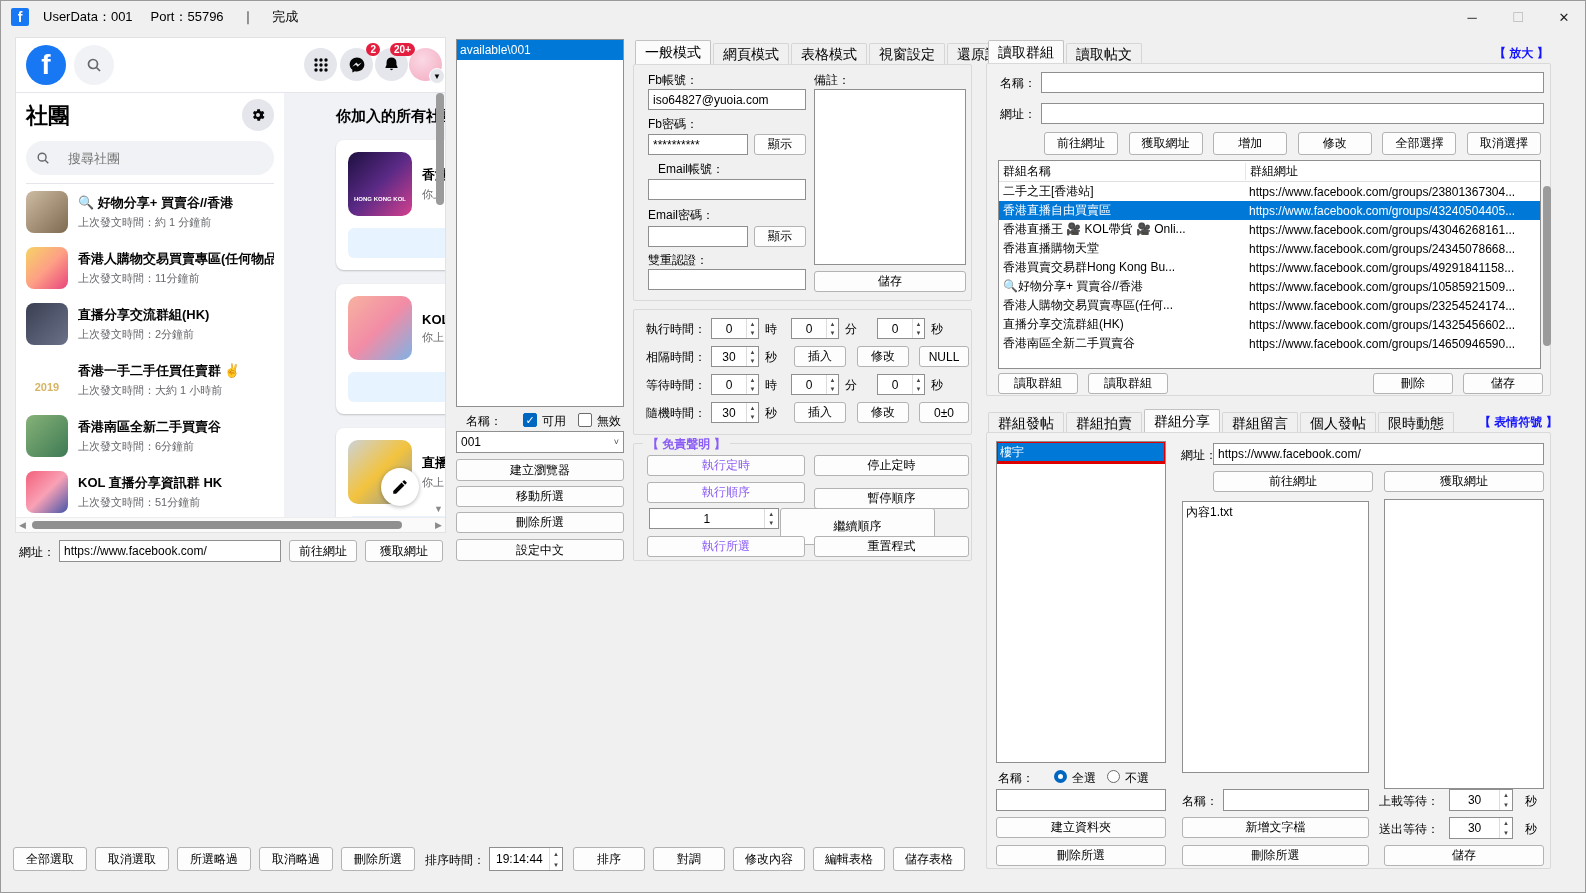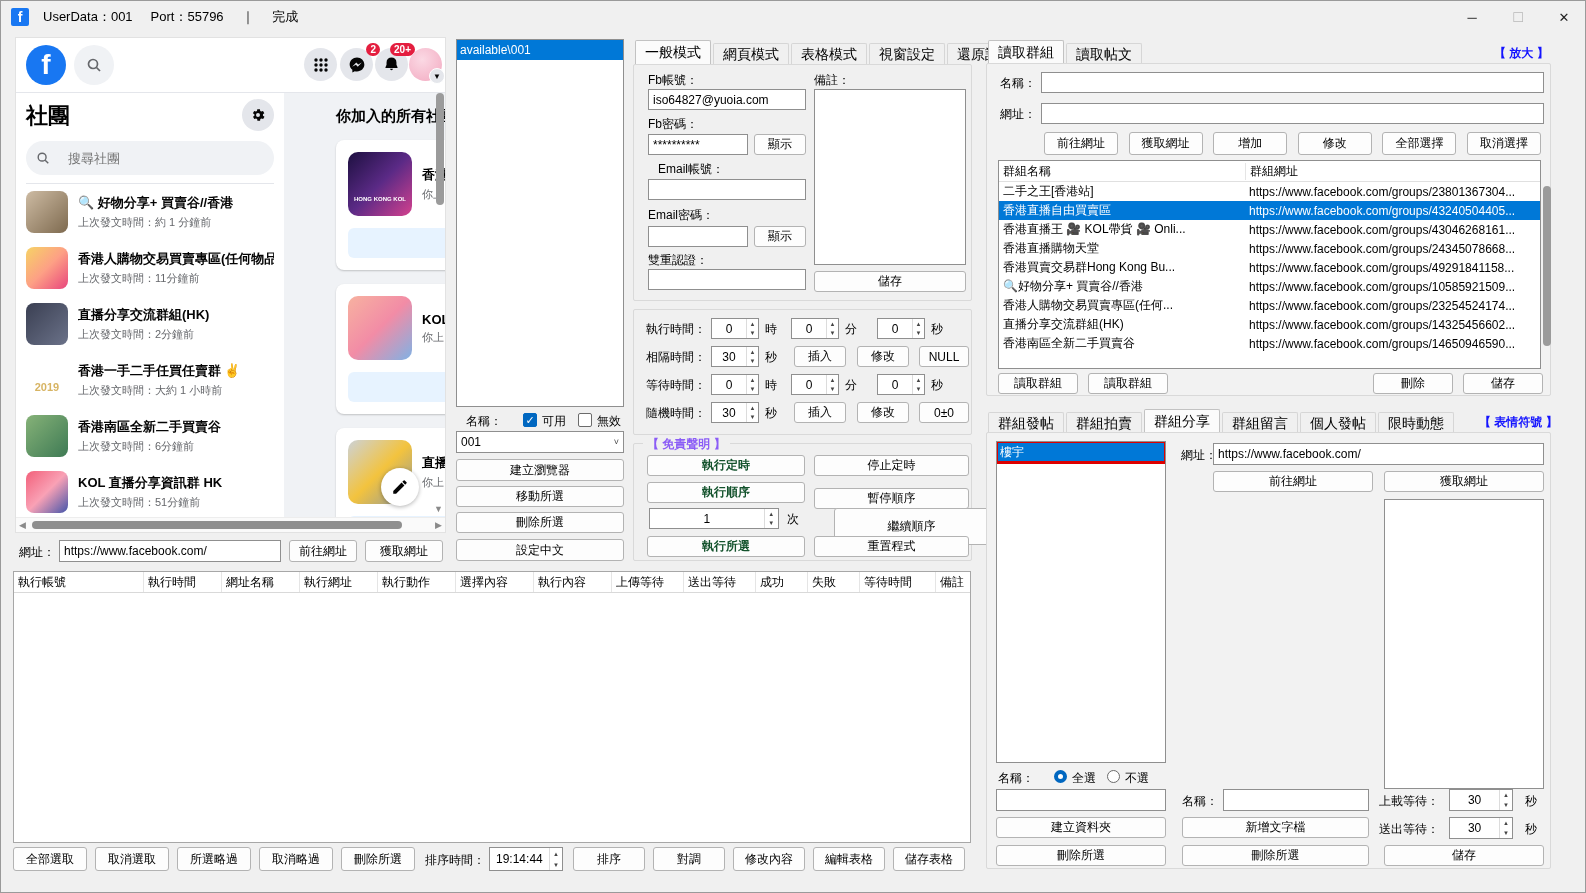--- a/index.html
+++ b/index.html
@@ -6,21 +6,21 @@
   #window{position:relative;width:1586px;height:893px;background:#f0f0f0;border:1px solid #9a9a9a;box-sizing:border-box;overflow:hidden;font-size:12px;color:#000;}
   .abs{position:absolute;box-sizing:border-box;}
   
   .titlebar{left:0;top:0;width:1586px;height:32px;display:flex;align-items:center;gap:14px;padding:0 10px;background:#f0f0f0;}
   .tb-icon{width:18px;height:18px;background:#1877f2;color:#fff;border-radius:2px;display:flex;align-items:center;justify-content:center;font-weight:bold;font-size:14px;}
   .tb-text{font-size:13px;display:flex;gap:18px;}
   .tb-controls{position:absolute;right:0;top:0;height:32px;display:flex;}
   .tb-btn{width:46px;height:32px;display:flex;align-items:center;justify-content:center;font-size:13px;color:#222;}
   
   .btn{display:flex;align-items:center;justify-content:center;background:#fdfdfd;border:1px solid #b3b3b3;border-radius:3px;font-size:12px;cursor:default;white-space:nowrap;}
-  .btn.red{color:#14532d;font-weight:700;}
+  .btn.red{color:#8b5cf6;font-weight:400;}
   .tbx{background:#fff;border:1px solid #8f8f8f;font-size:12px;padding:0 4px;display:flex;align-items:center;overflow:hidden;white-space:nowrap;}
   input.tbx{font-family:inherit;outline:none;}
   .lbl{display:flex;align-items:center;font-size:12px;white-space:nowrap;}
   .listbox{background:#fff;border:1px solid #8f8f8f;overflow:hidden;}
   .li{height:20px;line-height:20px;padding:0 3px;white-space:nowrap;font-size:12px;}
   .li.sel{background:#0078d7;color:#fff;}
   .li.redring{outline:3px solid #dd0000;outline-offset:-1px;}
   .spin{display:flex;background:#fff;border:1px solid #8f8f8f;}
   .spin input{border:none;outline:none;width:100%;text-align:center;font-size:12px;font-family:inherit;padding:0;}
   .spin .ud{width:15px;display:flex;flex-direction:column;border-left:1px solid #dcdcdc;}
@@ -407,21 +407,21 @@
   <div class="abs btn red" style="left:646px;top:481px;width:158px;height:21px;">執行順序</div>
   <div class="abs btn" style="left:813px;top:487px;width:155px;height:21px;">暫停順序</div>
   <span class="abs spin" style="left:648px;top:507px;width:130px;height:21px;">
       <input value="1" style="">
       <span class="ud">
         <span>▲</span>
         <span>▼</span>
       </span>
     </span>
   <div class="abs lbl" style="left:786px;top:510px;">次</div>
-  <div class="abs btn" style="left:833px;top:507px;width:155px;height:37px;">繼續順序</div>
+  <div class="abs btn" style="left:779px;top:507px;width:155px;height:37px;">繼續順序</div>
   <div class="abs btn red" style="left:646px;top:535px;width:158px;height:21px;">執行所選</div>
   <div class="abs btn" style="left:813px;top:535px;width:155px;height:21px;">重置程式</div>
 
   <div class="abs tabs" style="left:987px;top:39px;">
 
   <div class="tab active">讀取群組</div>
       <div class="tab">讀取帖文</div>
     </div>
   <div class="abs blink" style="left:1493px;top:44px;">【 放大 】</div>
   <div class="abs gbox" style="left:985px;top:62px;width:565px;height:333px;background:#f2f2f2;"></div>
@@ -512,20 +512,24 @@
   <div class="abs lbl" style="left:1124px;top:769px;">不選</div>
   <input class="abs tbx" style="left: 995px; top: 788px; width: 170px; height: 22px;">
   <div class="abs btn" style="left:995px;top:816px;width:170px;height:21px;">建立資料夾</div>
   <div class="abs btn" style="left:995px;top:844px;width:170px;height:21px;">刪除所選</div>
 
   <div class="abs lbl" style="left:1180px;top:446px;">網址：</div>
   <input class="abs tbx" style="left: 1212px; top: 442px; width: 331px; height: 22px;" value="https://www.facebook.com/">
   <div class="abs btn" style="left:1212px;top:470px;width:160px;height:21px;">前往網址</div>
   <div class="abs btn" style="left:1383px;top:470px;width:160px;height:21px;">獲取網址</div>
 
+  <div class="abs listbox" style="left:1181px;top:500px;width:187px;height:272px;">
+
+  <div class="li">內容1.txt</div>
+    </div>
   <div class="abs listbox" style="left:1383px;top:498px;width:160px;height:290px;"></div>
 
   <div class="abs lbl" style="left:1181px;top:792px;">名稱：</div>
   <input class="abs tbx" style="left: 1222px; top: 788px; width: 146px; height: 22px;">
   <div class="abs btn" style="left:1181px;top:816px;width:187px;height:21px;">新增文字檔</div>
   <div class="abs btn" style="left:1181px;top:844px;width:187px;height:21px;">刪除所選</div>
 
   <div class="abs lbl" style="left:1378px;top:792px;">上載等待：</div>
   <span class="abs spin" style="left:1448px;top:788px;width:64px;height:22px;">
       <input value="30" style="">
@@ -539,38 +543,20 @@
   <span class="abs spin" style="left:1448px;top:816px;width:64px;height:22px;">
       <input value="30" style="">
       <span class="ud">
         <span>▲</span>
         <span>▼</span>
       </span>
     </span>
   <div class="abs lbl" style="left:1524px;top:820px;">秒</div>
   <div class="abs btn" style="left:1383px;top:844px;width:160px;height:21px;">儲存</div>
 
-  <div class="abs listbox" style="left:12px;top:570px;width:958px;height:272px;border-color:#a7a7a7;">
-    <div class="tt-head">
-
-    <span>執行帳號</span>
-        <span>執行時間</span>
-        <span>網址名稱</span>
-        <span>執行網址</span>
-        <span>執行動作</span>
-        <span>選擇內容</span>
-        <span>執行內容</span>
-        <span>上傳等待</span>
-        <span>送出等待</span>
-        <span>成功</span>
-        <span>失敗</span>
-        <span>等待時間</span>
-        <span>備註</span>
-      </div>
-  </div>
 
   <div class="abs btn" style="left:12px;top:846px;width:74px;height:24px;">全部選取</div>
   <div class="abs btn" style="left:94px;top:846px;width:74px;height:24px;">取消選取</div>
   <div class="abs btn" style="left:176px;top:846px;width:74px;height:24px;">所選略過</div>
   <div class="abs btn" style="left:258px;top:846px;width:74px;height:24px;">取消略過</div>
   <div class="abs btn" style="left:340px;top:846px;width:74px;height:24px;">刪除所選</div>
   <div class="abs lbl" style="left:424px;top:851px;">排序時間：</div>
   <span class="abs spin" style="left:488px;top:846px;width:74px;height:24px;">
       <input value="19:14:44" style="">
       <span class="ud">

